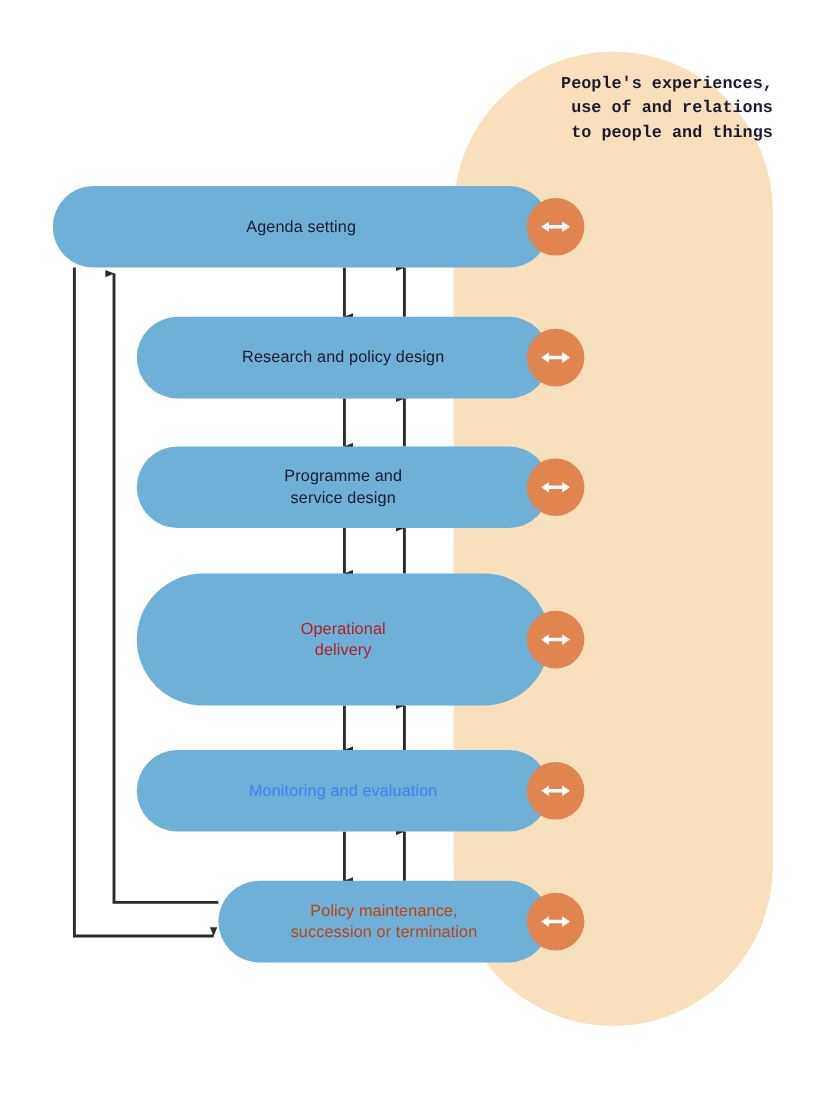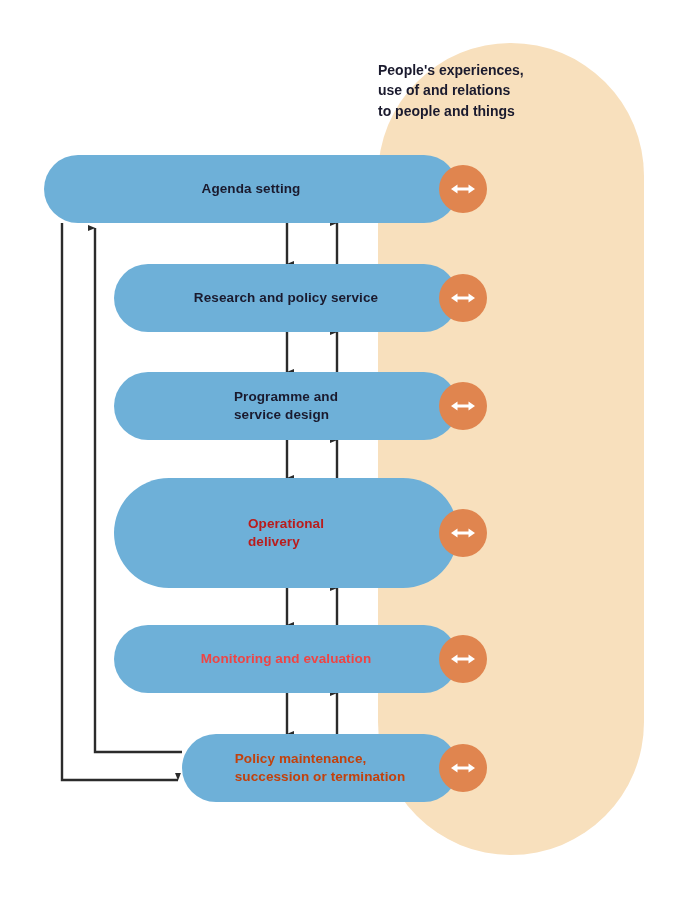--- a/index.html
+++ b/index.html
@@ -23,37 +23,38 @@
     top: 0;
     left: 0;
     width: 694px;
     height: 912px;
   }
   .stage-label {
     position: absolute;
     color: #1a1a2e;
     font-family: "Liberation Sans", sans-serif;
     font-size: 13.5px;
-    font-weight: 700;
+    font-weight: 400;
     line-height: 1.32;
+    text-align: center;
     letter-spacing: 0.1px;
     white-space: pre-line;
     display: flex;
     align-items: center;
     justify-content: center;
     pointer-events: none;
   }
   .context-label {
     position: absolute;
     color: #1a1a2e;
-    font-family: Liberation Sans, sans-serif;
+    font-family: Liberation Mono, monospace;
     font-size: 14px;
     font-weight: 600;
     line-height: 1.45;
-    text-align: left;
+    text-align: right;
     white-space: pre-line;
     pointer-events: none;
   }
 </style>
 </head>
 <body>
 
 <div id="diagram-root">
 
   <svg id="diagram-svg" viewBox="0 0 694 912">
@@ -120,26 +121,26 @@
         <g>
           <rect x="182" y="734" width="276" height="68" rx="34" ry="34" fill="#6eb0d8"></rect>
           <circle cx="463" cy="768" r="24" fill="#e0854f"></circle>
           <path d="M 451,768 L 457.5,763.6 L 457.5,766.55 L 468.5,766.55 L 468.5,763.6 L 475,768 L 468.5,772.4 L 468.5,769.45 L 457.5,769.45 L 457.5,772.4 Z" fill="#ffffff"></path>
         </g>
       </g>
   </svg>
 
   <div id="label-layer">
       <div class="stage-label" style="left: 44px; top: 155px; width: 414px; height: 68px; color: rgb(26, 26, 46);">Agenda setting</div>
-      <div class="stage-label" style="left: 114px; top: 264px; width: 344px; height: 68px; color: rgb(26, 26, 46);">Research and policy service</div>
+      <div class="stage-label" style="left: 114px; top: 264px; width: 344px; height: 68px; color: rgb(26, 26, 46);">Research and policy design</div>
       <div class="stage-label" style="left: 114px; top: 372px; width: 344px; height: 68px; color: rgb(26, 26, 46);">Programme and
 service design</div>
       <div class="stage-label" style="left: 114px; top: 478px; width: 344px; height: 110px; color: #b91c1c;">Operational
 delivery</div>
-      <div class="stage-label" style="left: 114px; top: 625px; width: 344px; height: 68px; color: #ef4444;">Monitoring and evaluation</div>
+      <div class="stage-label" style="left: 114px; top: 625px; width: 344px; height: 68px; color: #3b82f6;">Monitoring and evaluation</div>
       <div class="stage-label" style="left: 182px; top: 734px; width: 276px; height: 68px; color: #c2410c;">Policy maintenance,
 succession or termination</div>
     </div>
 
   <div class="context-label" style="left:378px; top:60px; width:266px;">People's experiences,
 use of and relations
 to people and things</div>
 
 </div>
 

